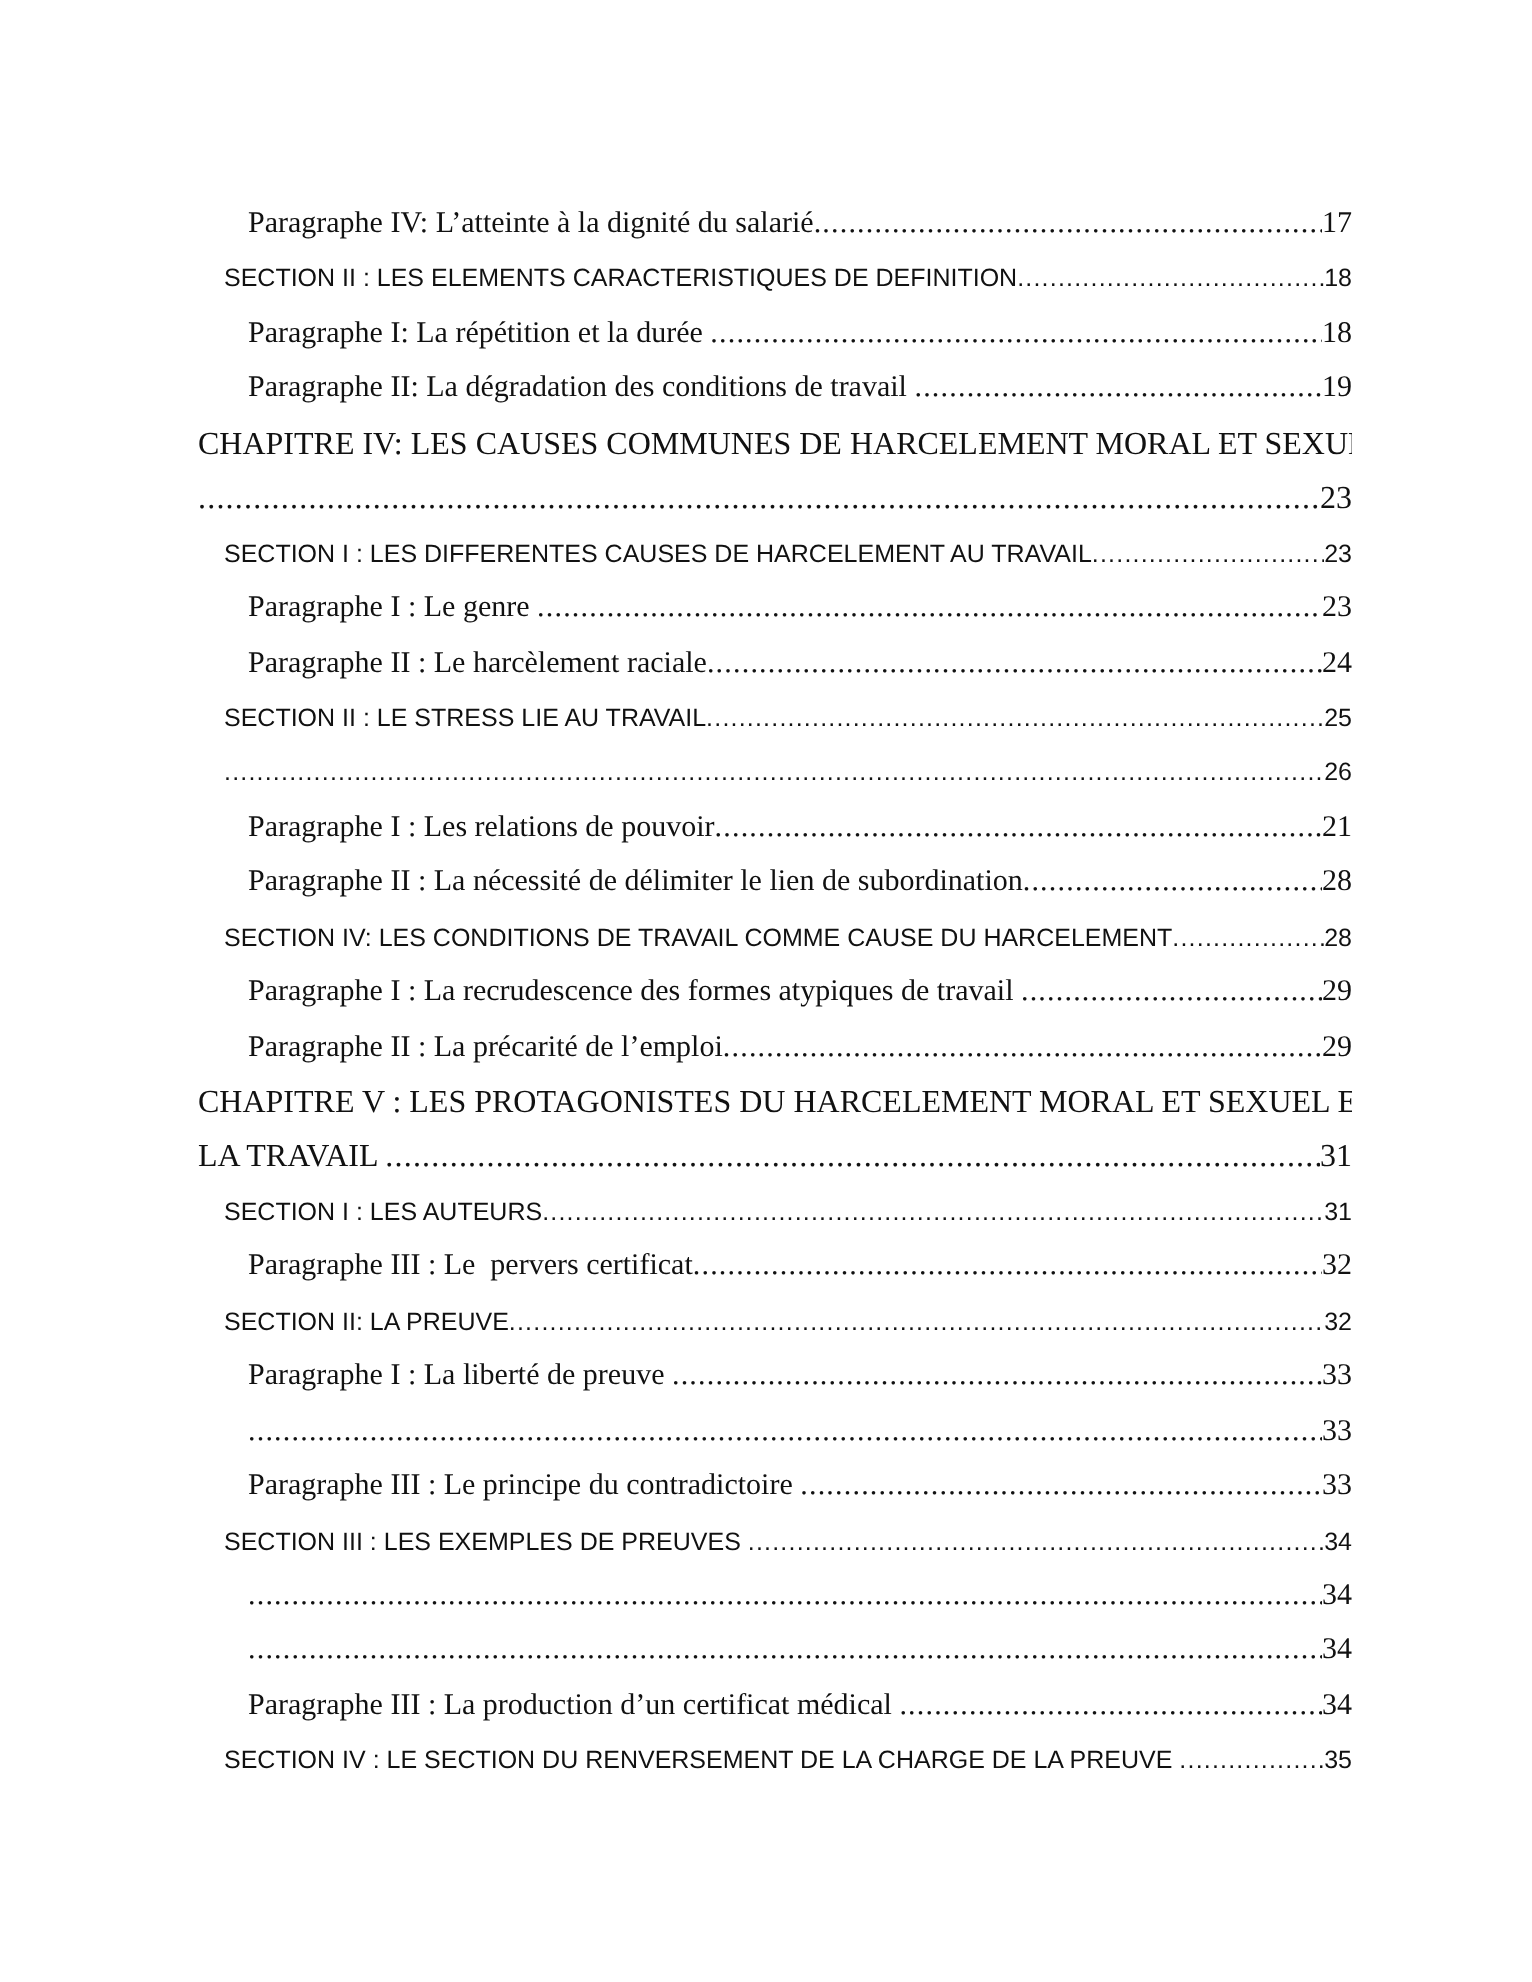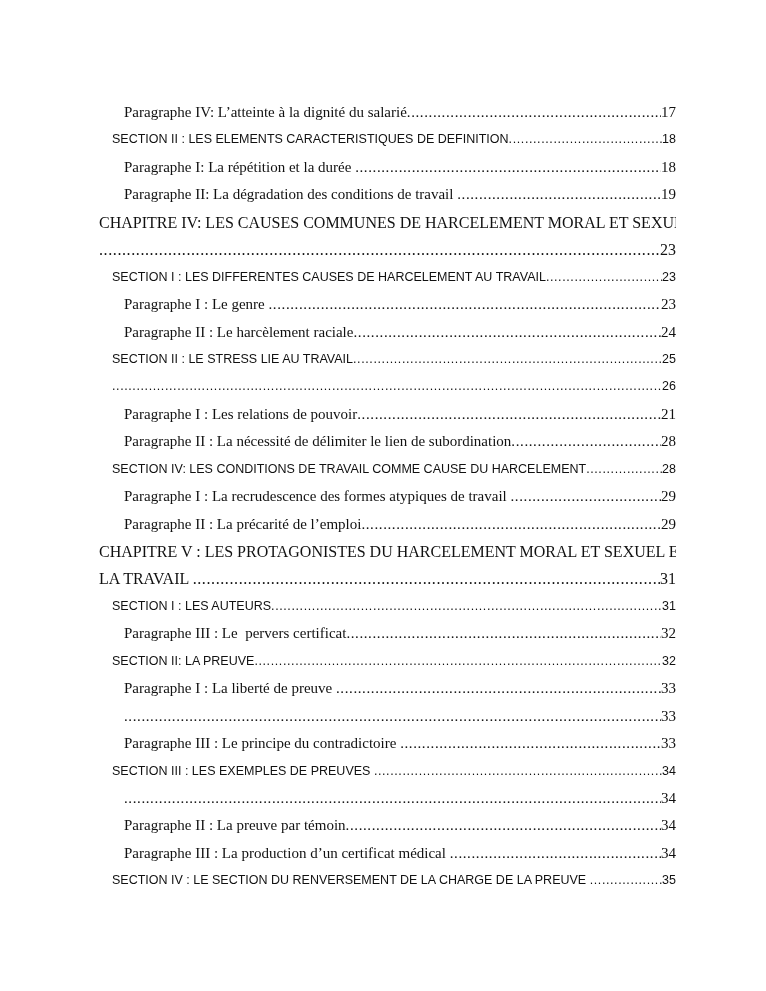--- a/index.html
+++ b/index.html
@@ -87,17 +87,17 @@
       <div class="toc-row lv-chapitre"><span class="toc-text">CHAPITRE V : LES PROTAGONISTES DU HARCELEMENT MORAL ET SEXUEL ET</span></div>
       <div class="toc-row lv-chapitre-cont"><span class="toc-text">LA TRAVAIL </span><span class="dot-leader"></span><span class="toc-pagenum">31</span></div>
       <div class="toc-row lv-section"><span class="toc-text">SECTION I : LES AUTEURS</span><span class="dot-leader"></span><span class="toc-pagenum">31</span></div>
       <div class="toc-row lv-paragraphe"><span class="toc-text">Paragraphe III : Le  pervers certificat</span><span class="dot-leader"></span><span class="toc-pagenum">32</span></div>
       <div class="toc-row lv-section"><span class="toc-text">SECTION II: LA PREUVE</span><span class="dot-leader"></span><span class="toc-pagenum">32</span></div>
       <div class="toc-row lv-paragraphe"><span class="toc-text">Paragraphe I : La liberté de preuve </span><span class="dot-leader"></span><span class="toc-pagenum">33</span></div>
       <div class="toc-row lv-paragraphe"><span class="dot-leader"></span><span class="toc-pagenum">33</span></div>
       <div class="toc-row lv-paragraphe"><span class="toc-text">Paragraphe III : Le principe du contradictoire </span><span class="dot-leader"></span><span class="toc-pagenum">33</span></div>
       <div class="toc-row lv-section"><span class="toc-text">SECTION III : LES EXEMPLES DE PREUVES </span><span class="dot-leader"></span><span class="toc-pagenum">34</span></div>
       <div class="toc-row lv-paragraphe"><span class="dot-leader"></span><span class="toc-pagenum">34</span></div>
-      <div class="toc-row lv-paragraphe"><span class="toc-text">Paragraphe II : La preuve par témoin</span><span class="dot-leader"></span><span class="toc-pagenum">34</span></div>
+      <div class="toc-row lv-paragraphe"><span class="dot-leader"></span><span class="toc-pagenum">34</span></div>
       <div class="toc-row lv-paragraphe"><span class="toc-text">Paragraphe III : La production d’un certificat médical </span><span class="dot-leader"></span><span class="toc-pagenum">34</span></div>
       <div class="toc-row lv-section"><span class="toc-text">SECTION IV : LE SECTION DU RENVERSEMENT DE LA CHARGE DE LA PREUVE </span><span class="dot-leader"></span><span class="toc-pagenum">35</span></div>
     </div>
 </div>
 
 </body></html>

